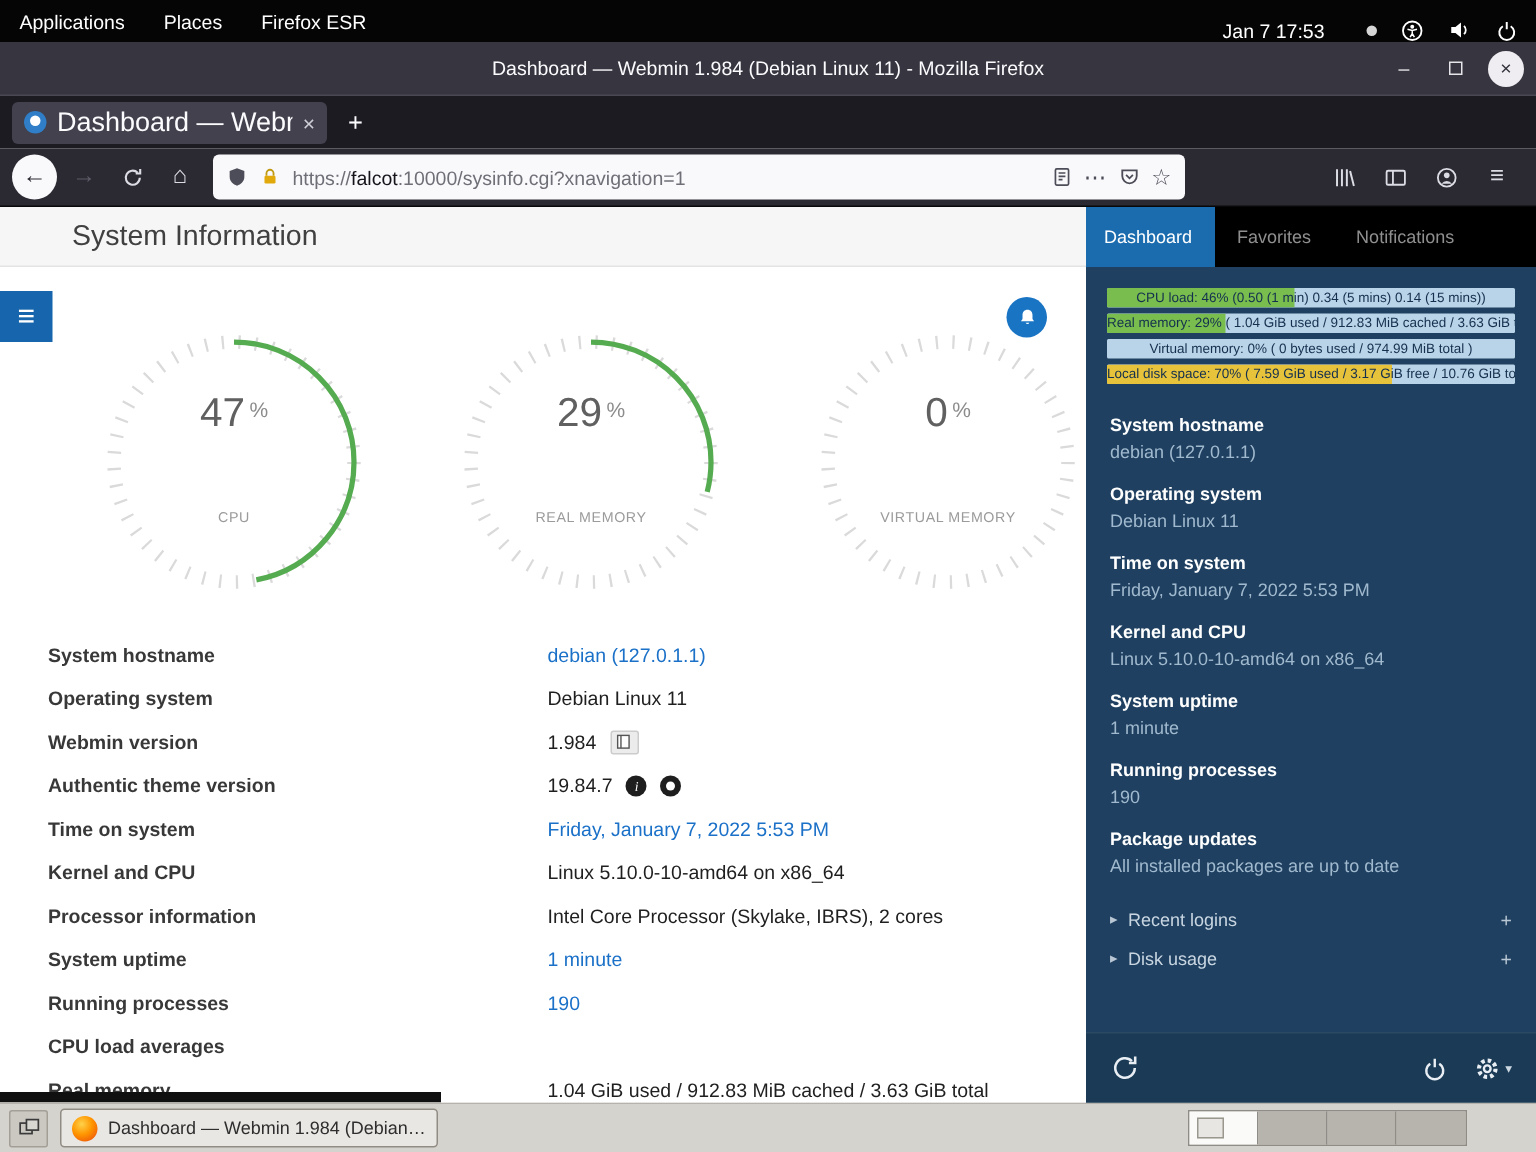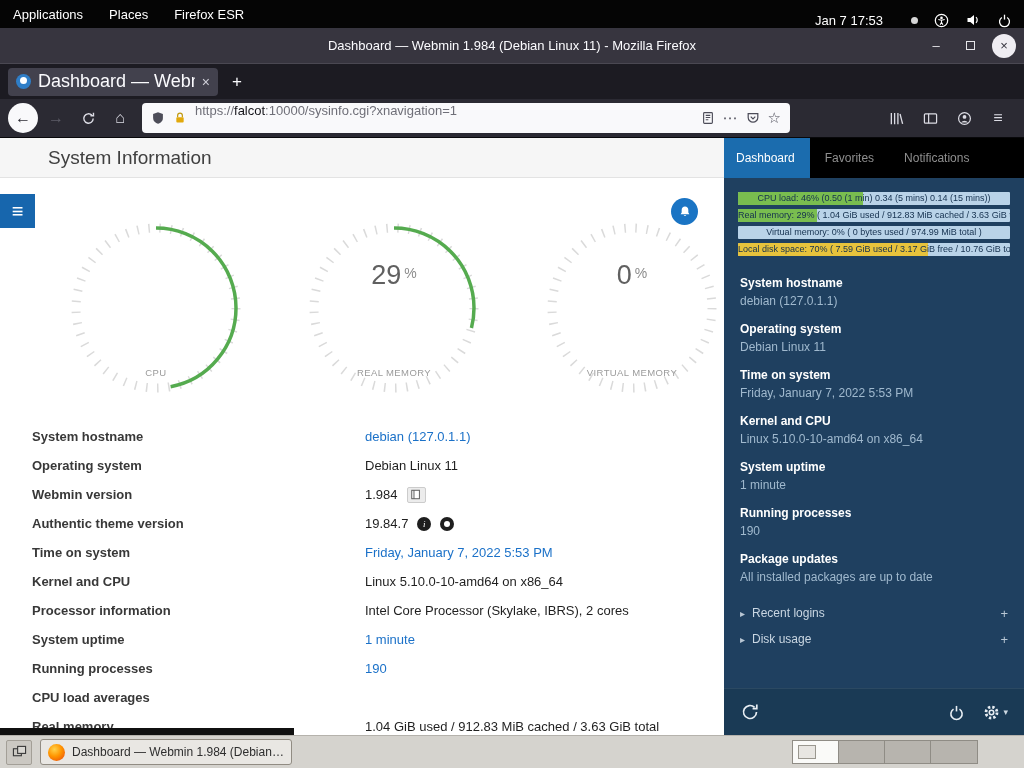--- a/index.html
+++ b/index.html
@@ -30,41 +30,41 @@
   .tab-favicon::after { content:""; position:absolute; left:4px; top:3px; width:7px; height:7px; border-radius:50%; background:#fff; }
   .tab-title { font-size:18px; white-space:nowrap; overflow:hidden; flex:1; }
   .tab-close { color:#cfcfd8; font-size:14px; line-height:1; }
   .new-tab-btn { width:26px; height:26px; margin-left:6px; color:#fbfbfe; font-size:17px; display:flex; align-items:center; justify-content:center; border-radius:4px; }
 
   
   .ff-navbar { height:39px; background:#2b2a33; border-bottom:1px solid #08080b; display:flex; align-items:center; padding:0 8px; gap:4px; flex:0 0 auto; }
   .nav-btn { width:28px; height:28px; display:flex; align-items:center; justify-content:center; color:#dcdce4; font-size:16px; border-radius:4px; flex:0 0 auto; }
   .back-btn { width:30px; height:30px; background:#f9f9fb; color:#2b2a33; border-radius:50%; font-size:16px; font-weight:bold; }
   .fwd-btn { color:#5e5d68; }
-  .urlbar { flex:1; max-width:648px; height:30px; background:#f9f9fb; border-radius:4px; margin:0 4px; display:flex; padding:0 9px; gap:8px; color:#15141a; min-width:0; }
+  .urlbar { flex:1; max-width:648px; height:30px; background:#f9f9fb; border-radius:4px; margin:0 4px; display:flex; align-items:center; padding:0 9px; gap:8px; color:#15141a; min-width:0; }
   .url-text { flex:1; font-size:13px; white-space:nowrap; overflow:hidden; }
   .url-dim { color:#6f6f78; }
   .url-host { color:#15141a; }
   .page-action { color:#4d4d59; display:flex; align-items:center; font-size:15px; flex:0 0 auto; }
   .nav-right { margin-left:auto; display:flex; align-items:center; gap:6px; padding-right:4px; }
 
   
   .viewport { flex:1; display:flex; min-height:0; background:#fff; }
 
   
   .main { flex:1; position:relative; background:#fff; overflow:hidden; }
   .main-header { height:40px; background:#f6f6f6; border-bottom:1px solid #e3e3e3; display:flex; align-items:center; padding-left:48px; }
   .main-title { font-size:19px; color:#404040; }
   .menu-toggle { position:absolute; left:0; top:56px; width:35px; height:34px; background:#1766ad; color:#fff; display:flex; align-items:center; justify-content:center; font-size:20px; }
   .bell-btn { position:absolute; right:26px; top:60px; width:27px; height:27px; border-radius:50%; background:#1a74c4; display:flex; align-items:center; justify-content:center; }
   .gauges { display:flex; padding-left:70px; gap:66px; margin-top:44px; }
   .gauge { width:172px; height:172px; position:relative; flex:0 0 auto; }
   .gauge-value { position:absolute; top:38px; left:0; width:100%; text-align:center; font-size:27px; color:#606060; }
   .gauge-unit { font-size:14px; color:#8c8c8c; margin-left:3px; vertical-align:6px; }
-  .gauge-label { position:absolute; top:118px; left:0; width:100%; text-align:center; font-size:9.5px; color:#9b9b9b; letter-spacing:0.4px;margin-top:27px; }
+  .gauge-label { position:absolute; top:118px; left:0; width:100%; text-align:center; font-size:9.5px; color:#9b9b9b; letter-spacing:0.4px; }
   .info-table { margin-top:28px; }
   .info-row { display:flex; align-items:center; height:29px; padding-left:32px; font-size:13px; }
   .row-label { width:333px; color:#383838; font-weight:600; flex:0 0 auto; }
   .row-value { color:#1f1f1f; display:flex; align-items:center; gap:9px; }
   .val-link { color:#1b71c8; }
   .mini-btn { width:19px; height:16px; background:#ececec; border:1px solid #cccccc; border-radius:2px; display:inline-flex; align-items:center; justify-content:center; }
   .badge { width:14px; height:14px; border-radius:50%; background:#1e1e1e; color:#fff; font-size:9px; display:inline-flex; align-items:center; justify-content:center; font-style:italic; font-family:"Liberation Serif", serif; }
   .gh-dot { width:6px; height:6px; border-radius:50%; background:#fff; }
   .dark-strip { position:absolute; left:0; bottom:0; width:294px; height:7px; background:#101010; }
 
@@ -233,20 +233,21 @@
             <path d="M6.6 11.6a1.5 1.5 0 0 0 2.8 0z" fill="#fff"></path>
           </svg>
       </div>
 
       <div class="gauges">
         <div class="gauge">
           <svg width="172" height="172" viewBox="0 0 172 172">
             <circle cx="86" cy="86" r="80" fill="none" stroke="#dadada" stroke-width="9" stroke-dasharray="1.5 9.67"></circle>
             <circle class="gauge-arc" cx="86" cy="86" r="80" fill="none" stroke="#55ab4f" stroke-width="3.5" transform="rotate(-90 86 86)" stroke-dasharray="236.24776754995244 502.6548245743669"></circle>
           </svg>
+          <div class="gauge-value"><span>47</span><span class="gauge-unit">%</span></div>
           <div class="gauge-label">CPU</div>
         </div>
         <div class="gauge">
           <svg width="172" height="172" viewBox="0 0 172 172">
             <circle cx="86" cy="86" r="80" fill="none" stroke="#dadada" stroke-width="9" stroke-dasharray="1.5 9.67"></circle>
             <circle class="gauge-arc" cx="86" cy="86" r="80" fill="none" stroke="#55ab4f" stroke-width="3.5" transform="rotate(-90 86 86)" stroke-dasharray="145.7698991265664 502.6548245743669"></circle>
           </svg>
           <div class="gauge-value"><span>29</span><span class="gauge-unit">%</span></div>
           <div class="gauge-label">REAL MEMORY</div>
         </div>

